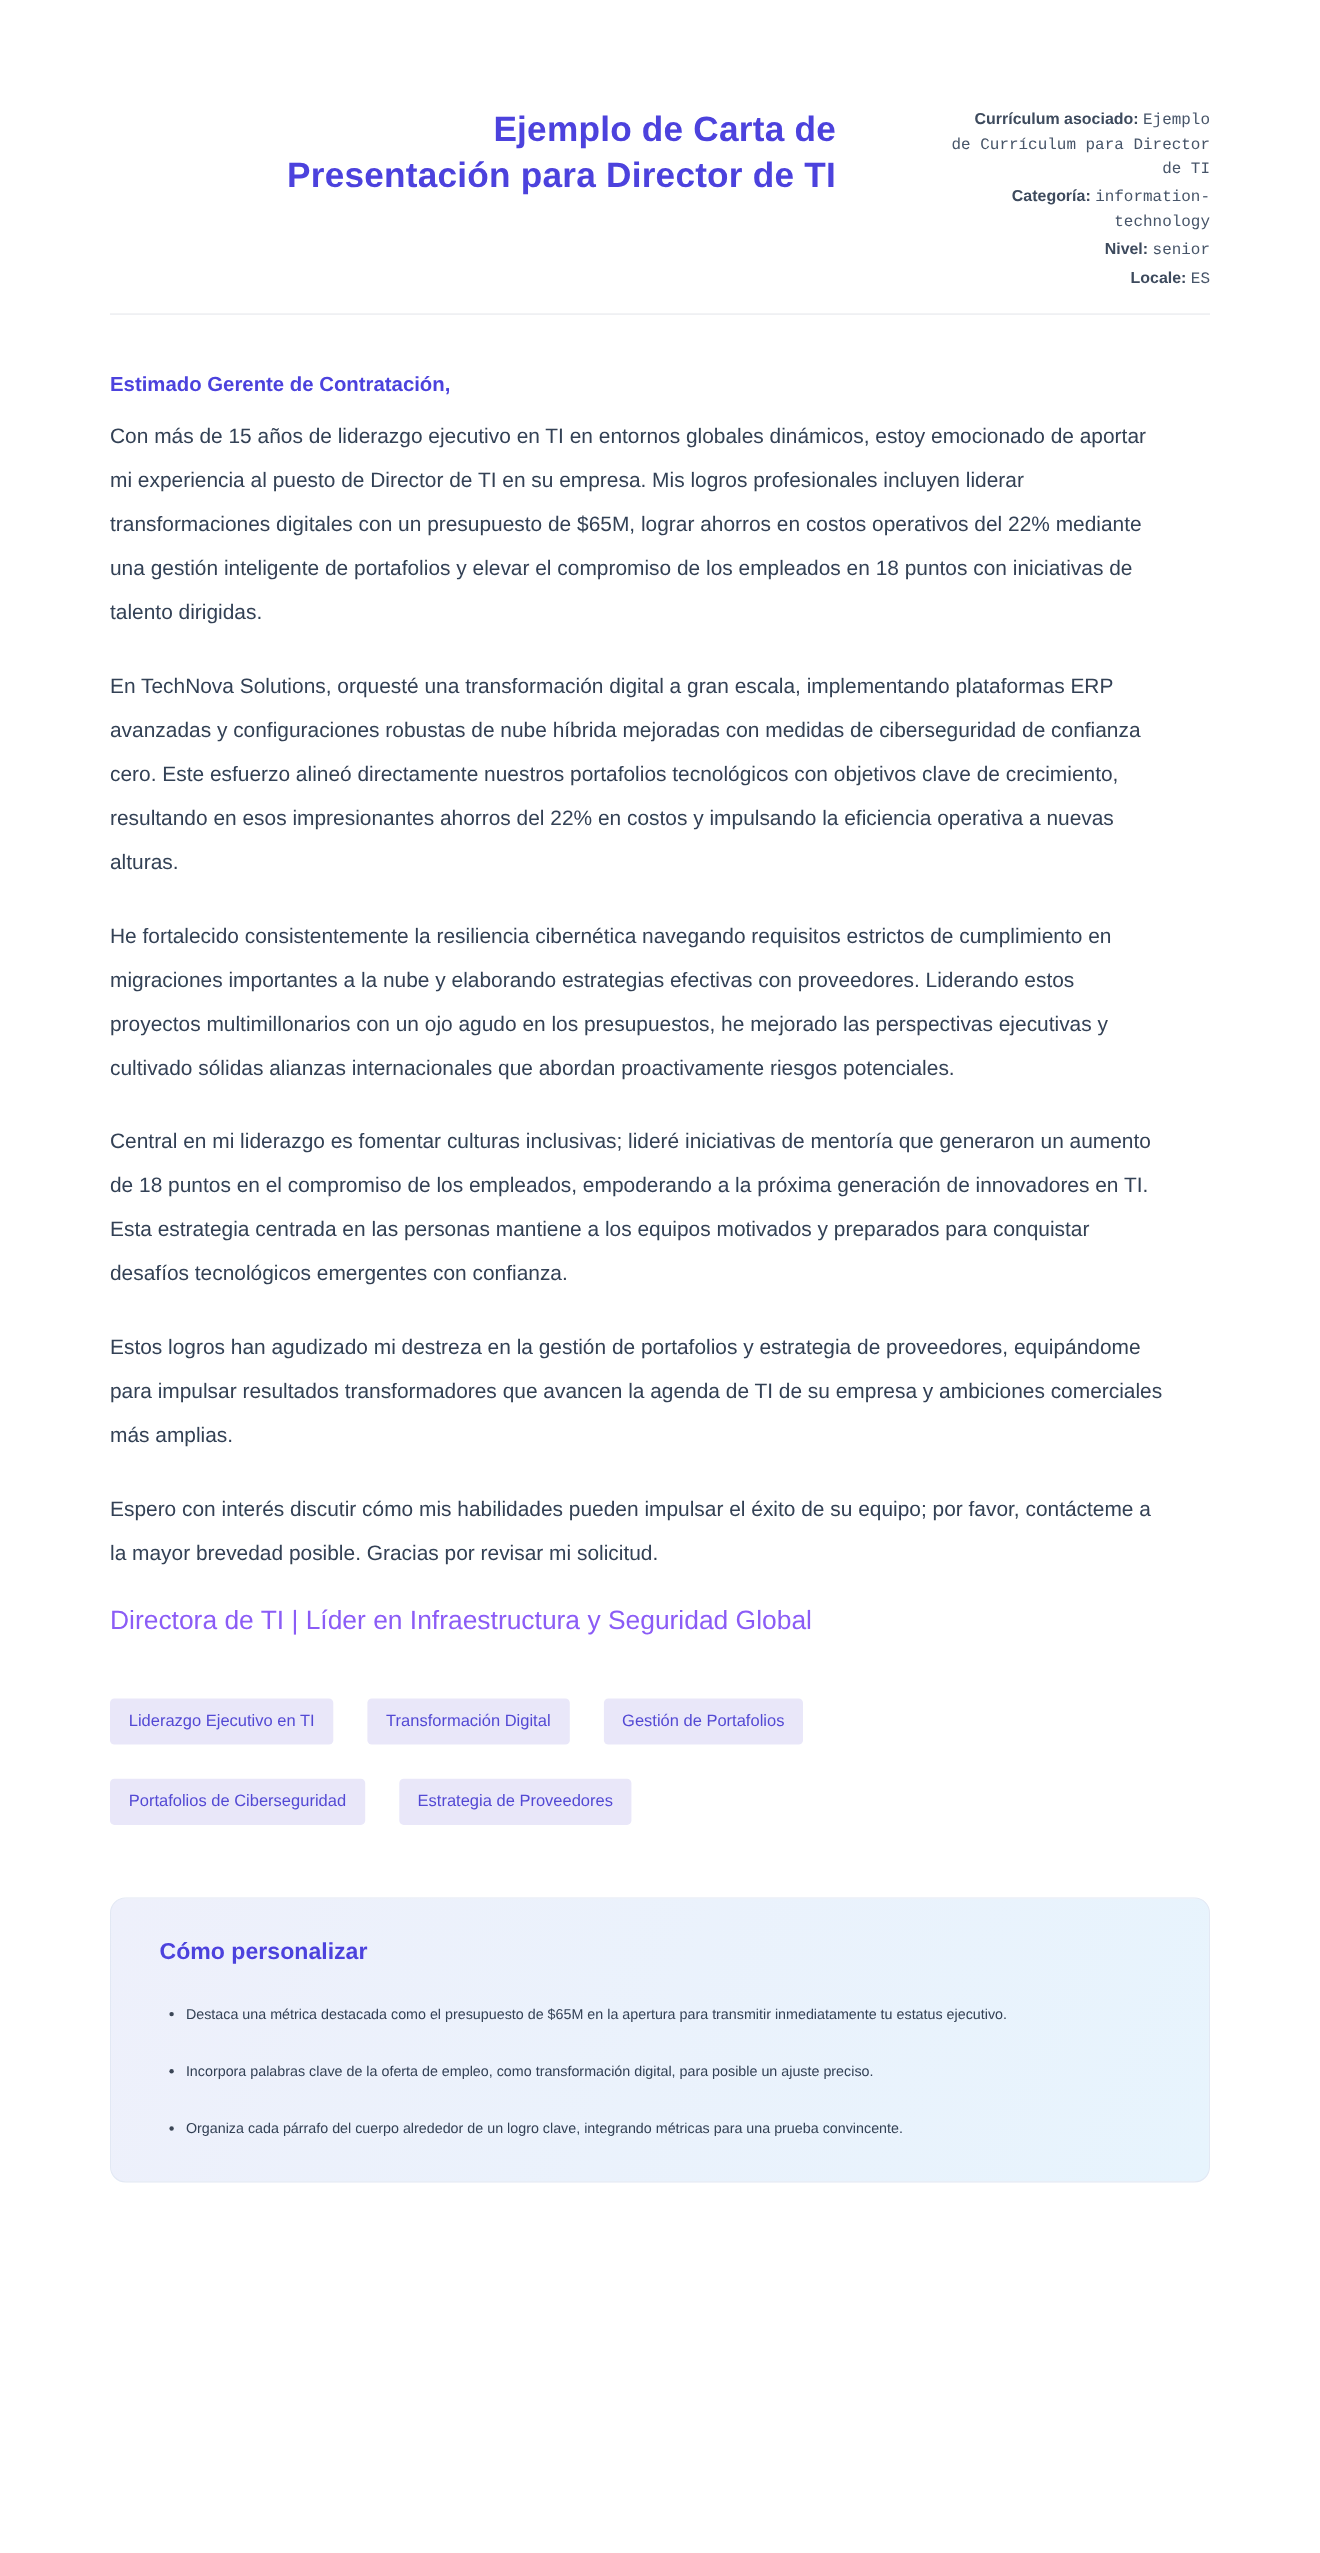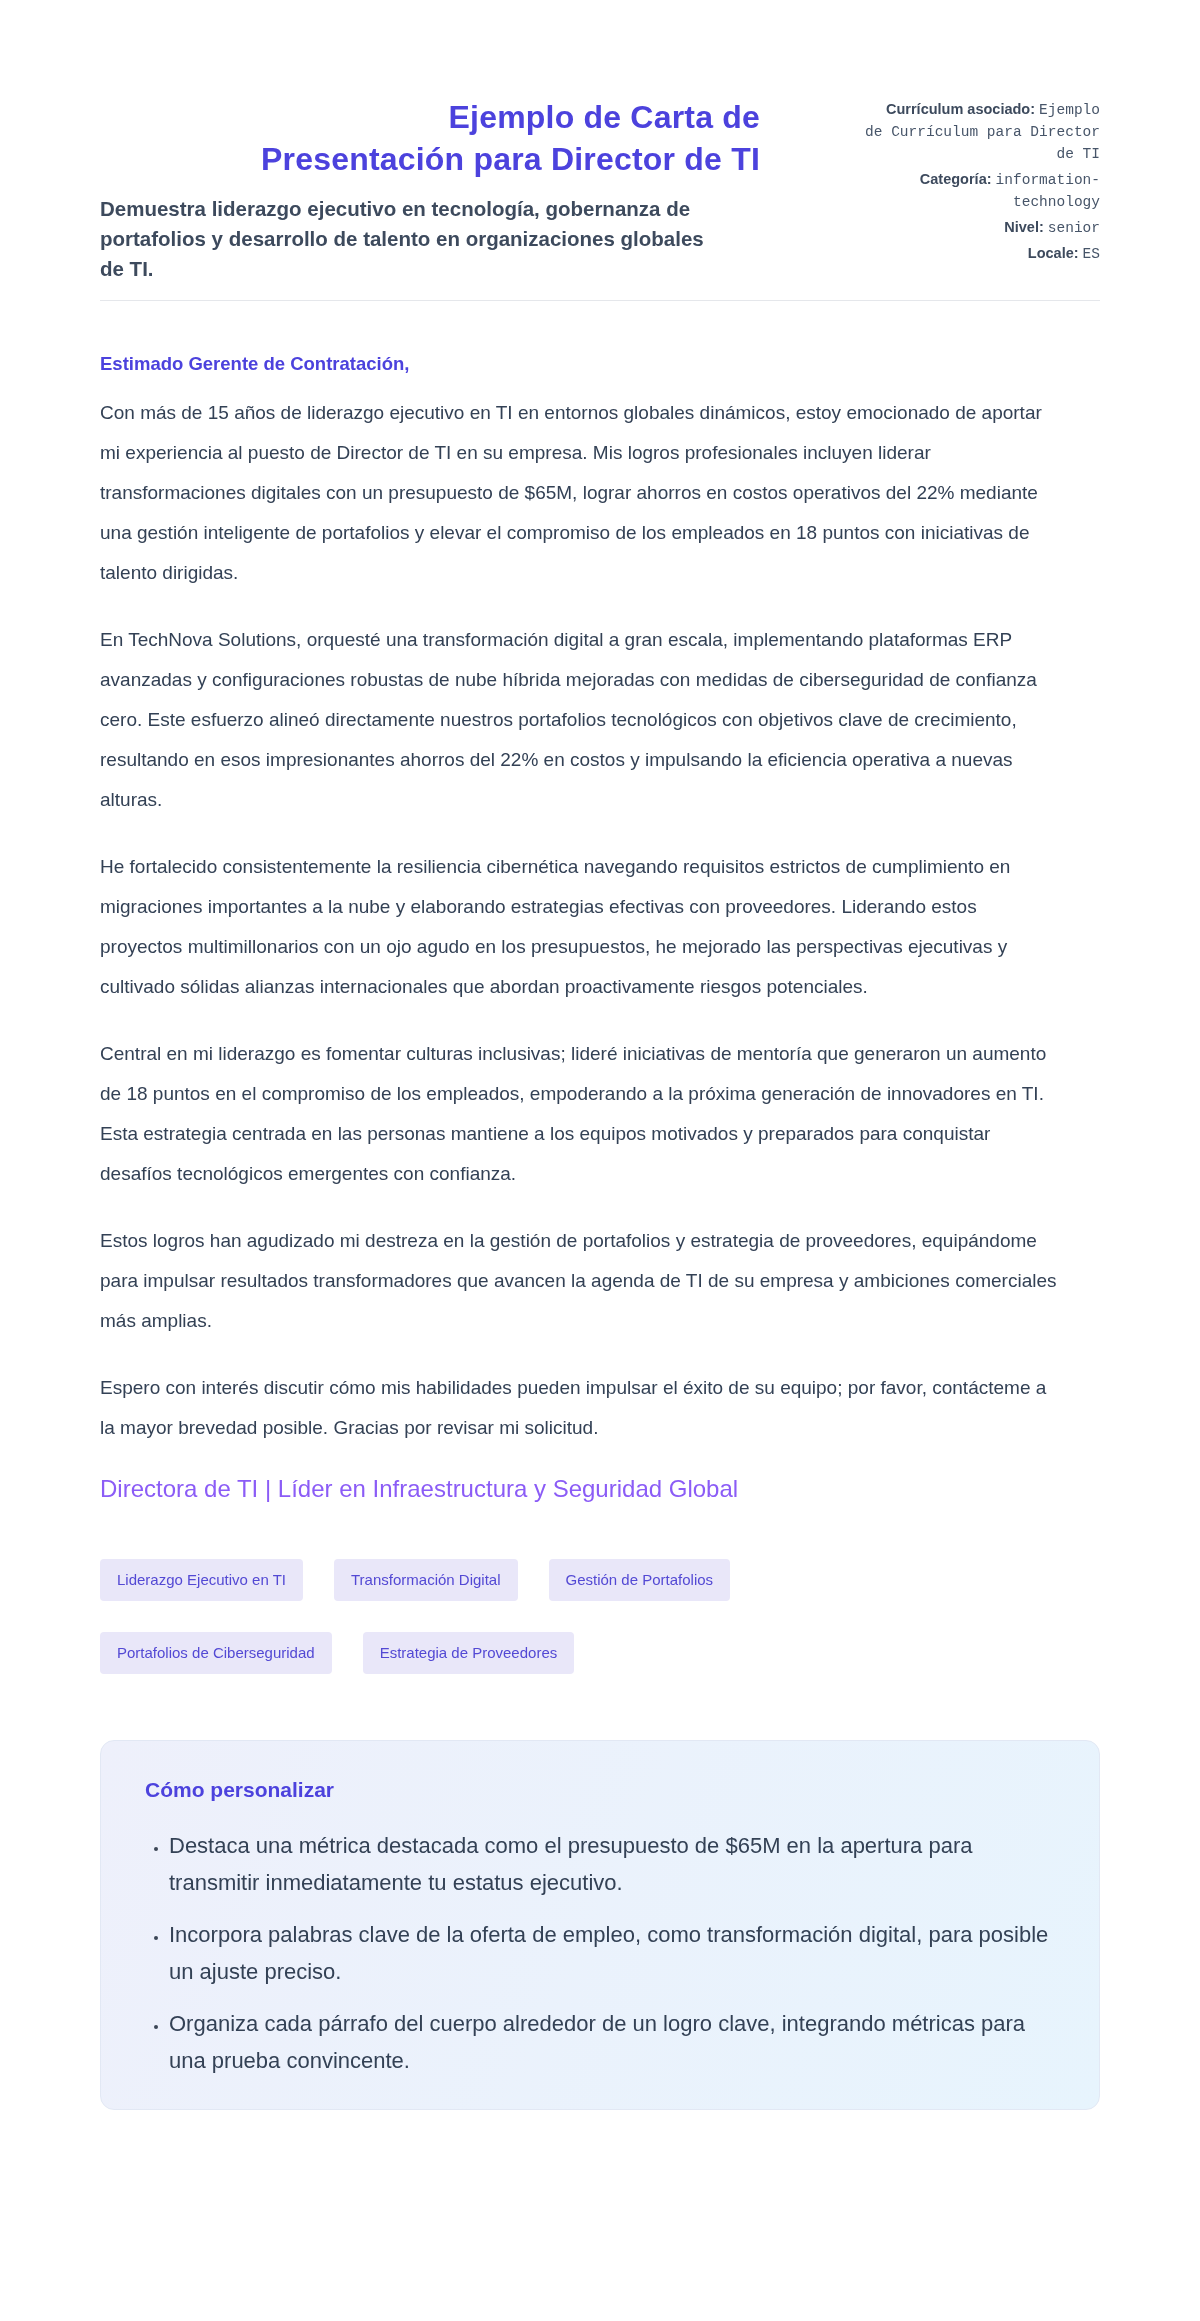--- a/index.html
+++ b/index.html
@@ -138,41 +138,40 @@
     font-size:21px;
     line-height:26px;
     font-weight:700;
     color:var(--accent);
   }
   .tips-list{
     margin:24px 0 0 0;
     padding:0 0 0 24px;
   }
   .tip{
-    font-size:22px;
+    font-size:13px;
     line-height:37px;
     color:var(--text);
     margin:0 0 15px 0;
     max-width:900px;
   }
   .tip:last-child{margin-bottom:0;}
   .tip::marker{color:#3b4656;font-size:14px;}
 </style>
 </head>
 <body>
 
 <main class="page">
 
   <header class="header">
     <div class="header-left">
       <h1 class="title">
         <span class="title-line">Ejemplo de Carta de</span>
         <span class="title-line">Presentación para Director de TI</span>
       </h1>
-      <p class="subtitle">Demuestra liderazgo ejecutivo en tecnología, gobernanza de portafolios y desarrollo de talento en organizaciones globales de TI.</p>
     </div>
 
     <aside class="meta">
       <div class="meta-row">
         <span class="meta-label">Currículum asociado:</span>
         <a class="meta-link meta-value">Ejemplo de Currículum para Director de TI</a>
       </div>
       <div class="meta-row">
         <span class="meta-label">Categoría:</span>
         <span class="meta-value">information-technology</span>

